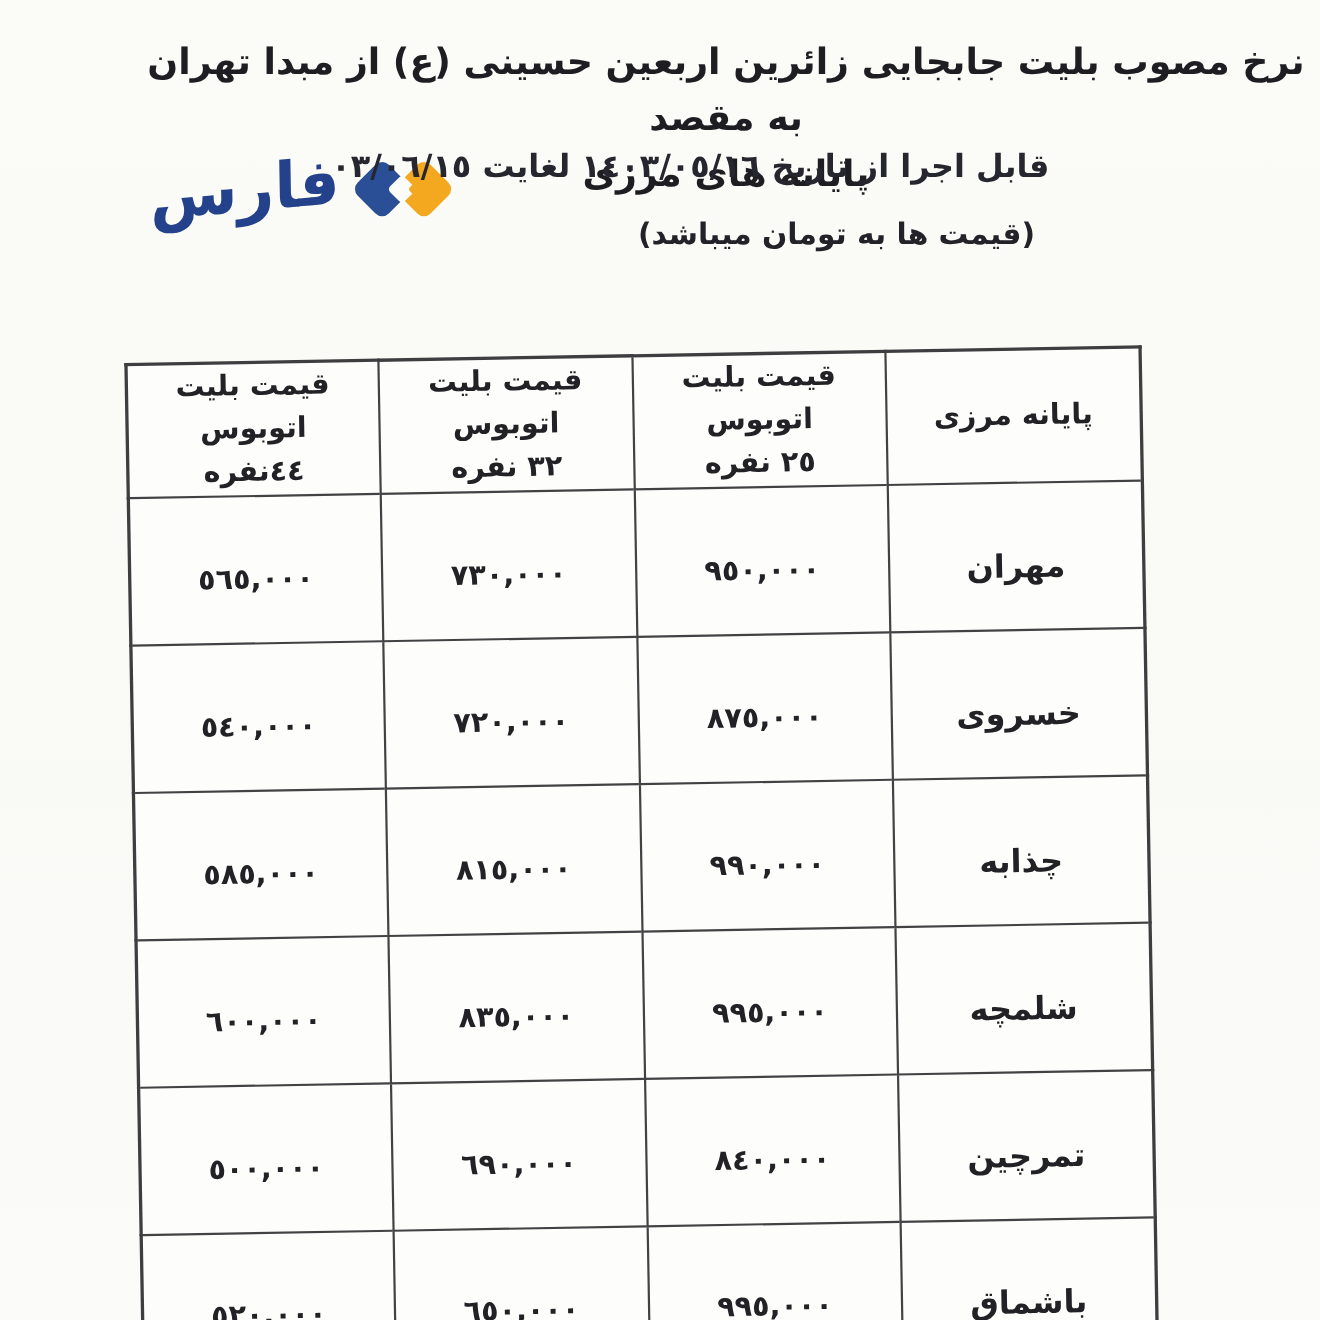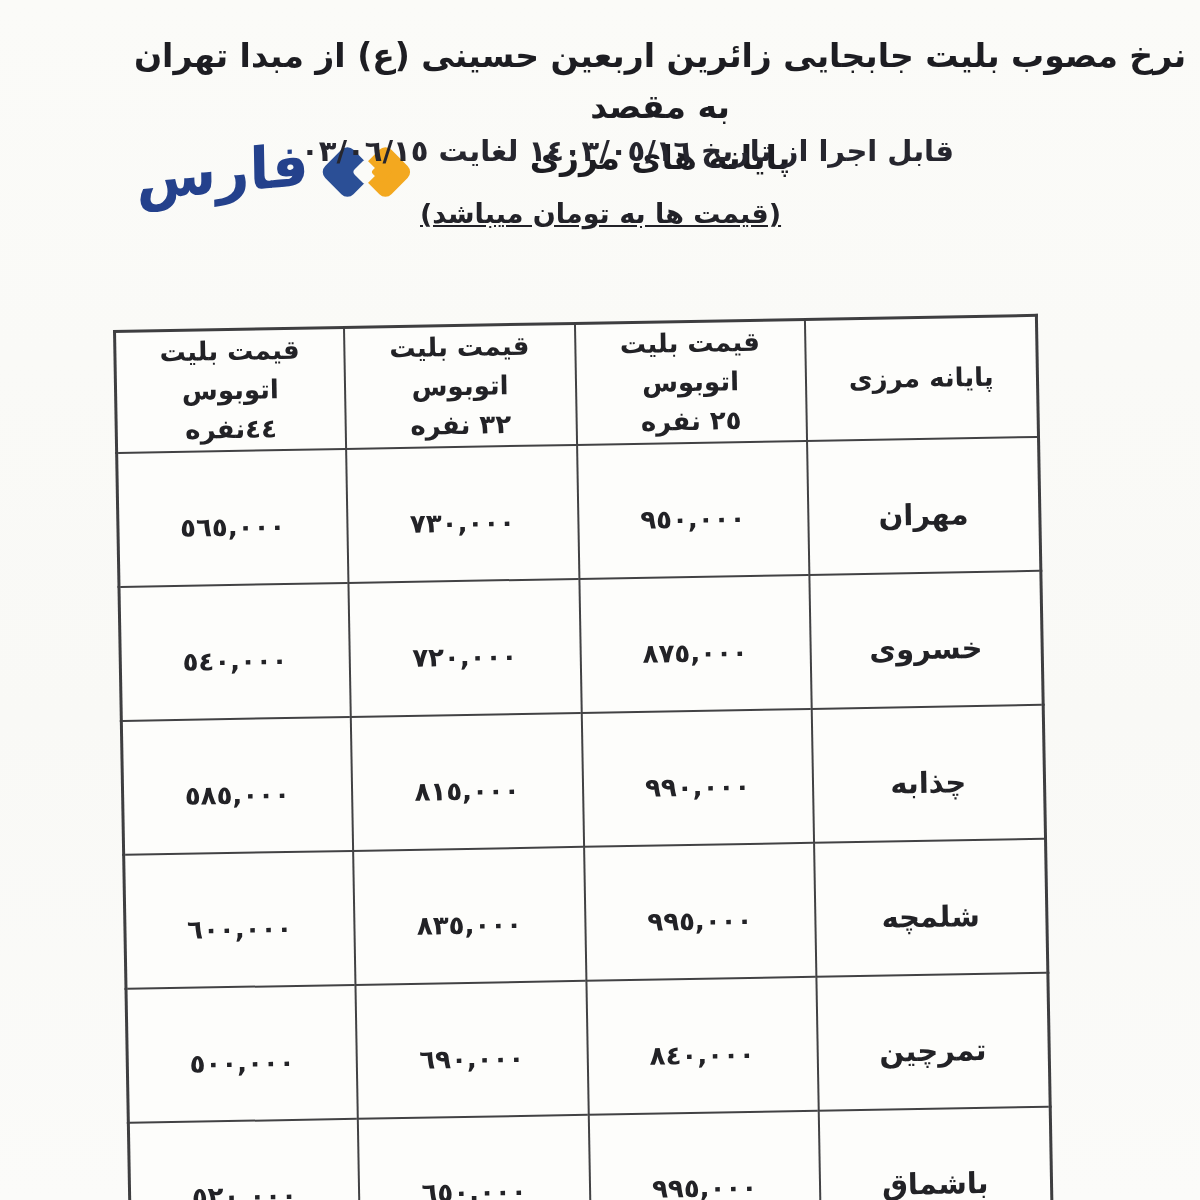--- a/index.html
+++ b/index.html
@@ -67,27 +67,26 @@
     width: 534px;
     text-align: right;
     font-size: 29px;
     font-weight: bold;
     color: #26262e;
     white-space: nowrap;
   }
   .currency-note {
     position: absolute;
     top: 198px;
-    left: 420px;
+    left: 407px;
     width: 534px;
-    text-align: left;
+    text-align: right;
     font-size: 27px;
     font-weight: bold;
     color: #222228;
-    text-decoration: underline;
   }
 
   
   .price-table {
     position: absolute;
     top: 330px;
     left: 113px;
     width: 922px;
     border-collapse: collapse;
     table-layout: fixed;

